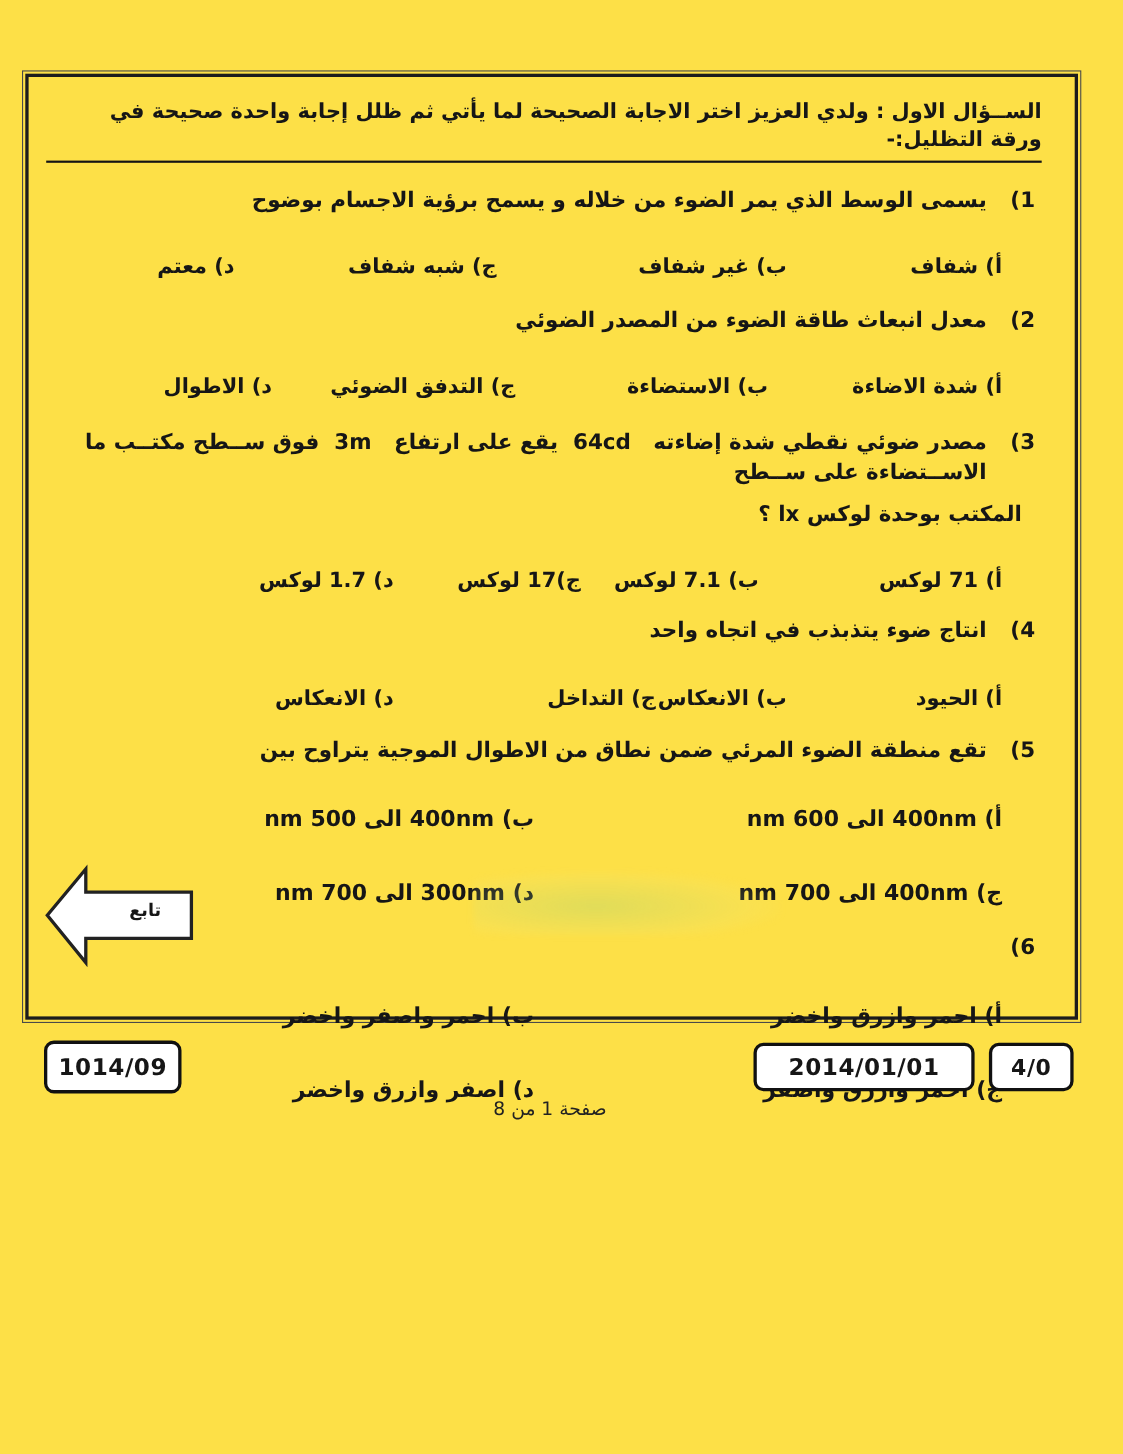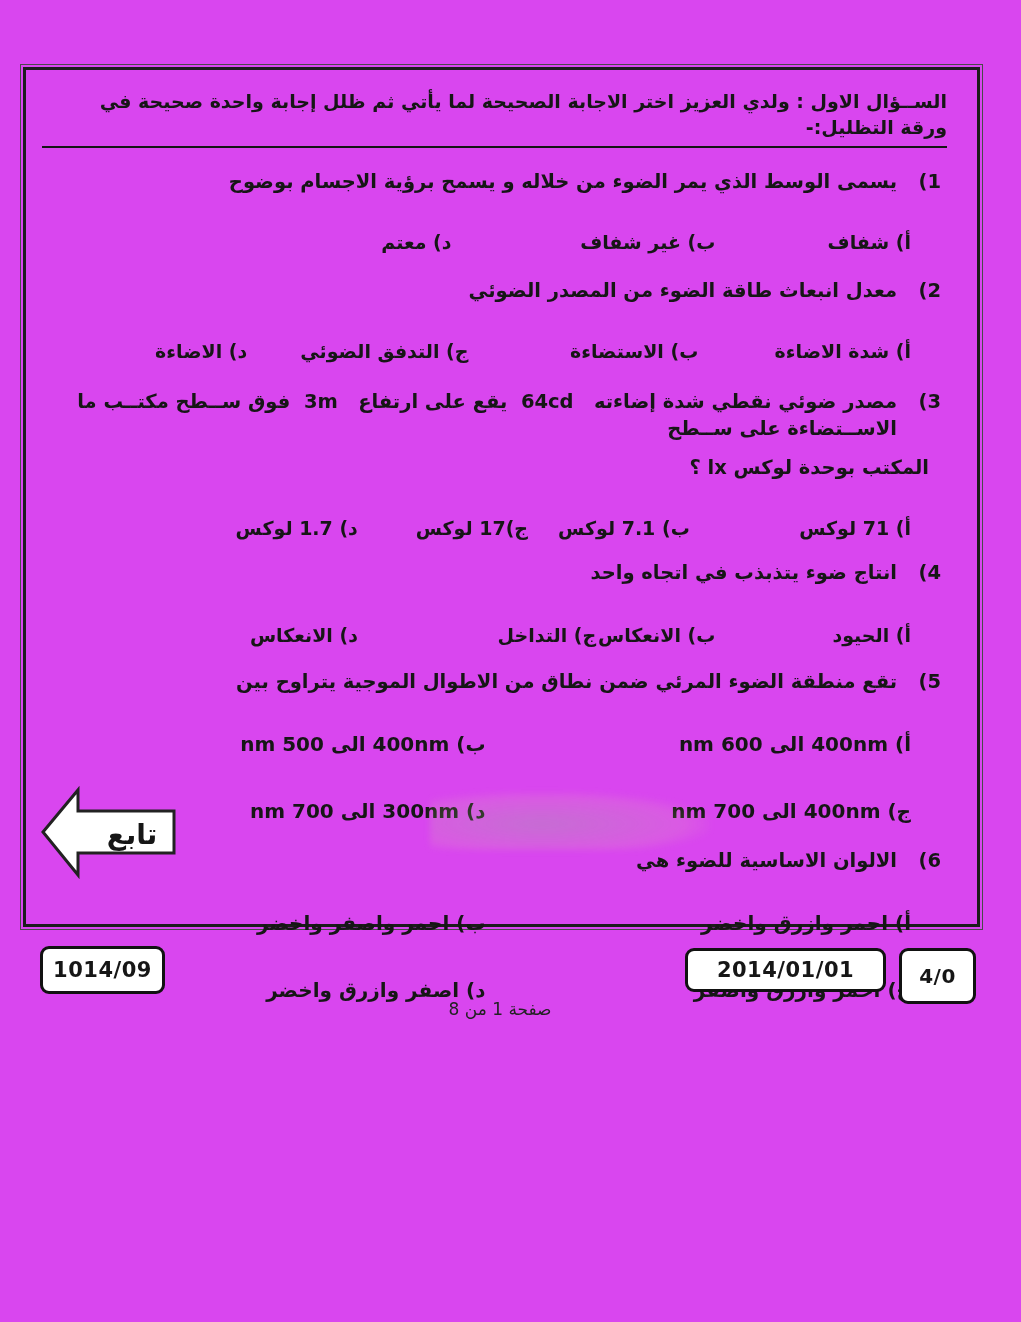--- a/index.html
+++ b/index.html
@@ -1,18 +1,18 @@
 <!DOCTYPE html>
 <html lang="ar"><head>
 <meta charset="utf-8">
 <style>
   * { margin:0; padding:0; box-sizing:border-box; }
   body { background:#e8e8e8; }
   .page {
-    position:relative; width:1021px; height:1322px; background:#d946ef;
+    position:relative; width:1021px; height:1322px; background:#fde047;
     overflow:hidden; font-family:"DejaVu Sans", sans-serif; color:#161616;
     margin:0 auto;
   }
   
   .frame {
     position:absolute; left:20px; top:64px; width:963px; height:866px;
     border:1px solid #4a4a4a; padding:2px;
   }
   .frame-inner {
     width:100%; height:100%; border:3px solid #1c1c1c;
@@ -42,37 +42,37 @@
     display:grid; direction:rtl; grid-template-columns:50% 50%; row-gap:20px;
     font-weight:700; font-size:20px; line-height:27px; margin:16px 44px 0 18px;
   }
   .mt20 { margin-top:20px; } .mt22 { margin-top:22px; } .mt24 { margin-top:24px; }
   .mt18 { margin-top:18px; } .mt16 { margin-top:16px; }
   
   .arrow-wrap { position:absolute; left:38px; top:780px; width:140px; height:106px; }
   .arrow-wrap svg { display:block; width:140px; height:106px; }
   .arrow-label {
     position:absolute; left:56px; top:38px; width:76px; text-align:center;
-    font-weight:700; font-size:28px; direction:rtl;
+    font-weight:700; font-size:16px; direction:rtl;
   }
   
   .watermark {
     position:absolute; left:430px; top:792px; width:280px; height:58px;
     background:radial-gradient(ellipse at 40% 55%, rgba(150,210,140,0.28), rgba(230,235,150,0.12) 60%, transparent 75%);
     filter:blur(3px);
   }
   
   .fbox {
     position:absolute; border:3px solid #111; border-radius:9px; background:#fff;
     display:flex; align-items:center; justify-content:center;
     font-weight:700; font-size:21px; letter-spacing:0.5px;
   }
   .footer-code    { left:40px;  top:946px; width:125px; height:48px; }
   .footer-date    { left:685px; top:948px; width:201px; height:44px; }
-  .footer-version { left:899px; top:948px; width:77px;  height:56px; font-size:20px; }
+  .footer-version { left:899px; top:948px; width:77px;  height:44px; font-size:20px; }
   .footer-page {
     position:absolute; left:400px; top:952px; width:200px; text-align:center;
     direction:rtl; font-size:17px; font-weight:400; color:#222;margin-top:47px;
   }
 </style>
 </head>
 <body>
 
 <div class="page">
 
@@ -83,32 +83,33 @@
         <span class="header-text">الســؤال الاول : ولدي العزيز اختر الاجابة الصحيحة لما يأتي ثم ظلل إجابة واحدة صحيحة في ورقة التظليل:-</span>
       </div>
 
       <div class="q mt20">
         <span class="q-num">1)</span>
         <span class="q-text">يسمى الوسط الذي يمر الضوء من خلاله و يسمح برؤية الاجسام بوضوح</span>
       </div>
       <div class="opts cols-q1">
         <span class="opt">أ) شفاف</span>
         <span class="opt">ب) غير شفاف</span>
+        <span class="opt">ج) شبه شفاف</span>
         <span class="opt">د) معتم</span>
       </div>
 
       <div class="q mt22">
         <span class="q-num">2)</span>
         <span class="q-text">معدل انبعاث طاقة الضوء من المصدر الضوئي</span>
       </div>
       <div class="opts cols-q2">
         <span class="opt">أ) شدة الاضاءة</span>
         <span class="opt">ب) الاستضاءة</span>
         <span class="opt">ج) التدفق الضوئي</span>
-        <span class="opt">د) الاضاءة</span>
+        <span class="opt">د) الاطوال</span>
       </div>
 
       <div class="q mt24">
         <span class="q-num">3)</span>
         <span class="q-text">مصدر ضوئي نقطي شدة إضاءته&nbsp;&nbsp; 64cd &nbsp;يقع على ارتفاع&nbsp;&nbsp; 3m &nbsp;فوق ســطح مكتــب ما الاســتضاءة على ســطح</span>
       </div>
       <div class="q-cont">المكتب بوحدة لوكس lx ؟</div>
       <div class="opts cols-q3 mt16">
         <span class="opt">أ)  71 لوكس</span>
         <span class="opt">ب) 7.1 لوكس</span>
@@ -133,21 +134,20 @@
       </div>
       <div class="opts2">
         <span class="opt">أ)  400nm الى 600 nm</span>
         <span class="opt">ب) 400nm الى 500 nm</span>
         <span class="opt">ج) 400nm الى 700 nm</span>
         <span class="opt">د)  300nm الى 700 nm</span>
       </div>
 
       <div class="q mt22">
         <span class="q-num">6)</span>
-        <span class="q-text">الالوان الاساسية للضوء هي</span>
       </div>
       <div class="opts2">
         <span class="opt">أ) احمر وازرق واخضر</span>
         <span class="opt">ب) احمر واصفر واخضر</span>
         <span class="opt">ج) احمر وازرق واصفر</span>
         <span class="opt">د)  اصفر وازرق واخضر</span>
       </div>
 
     </div>
   </div>

